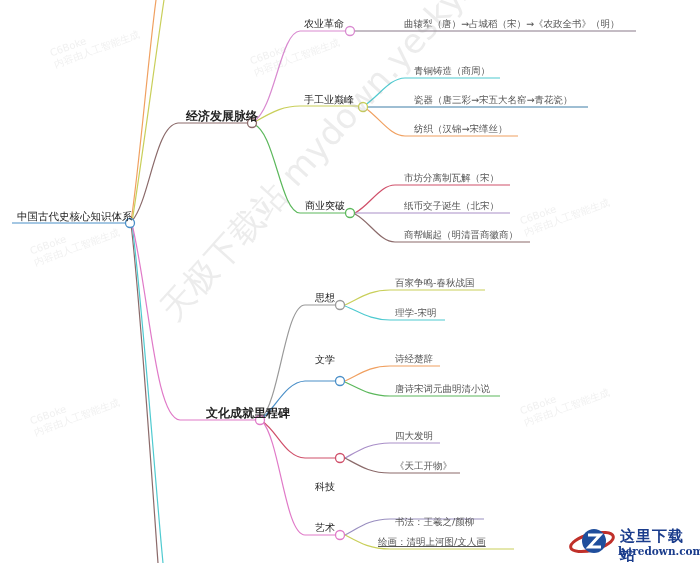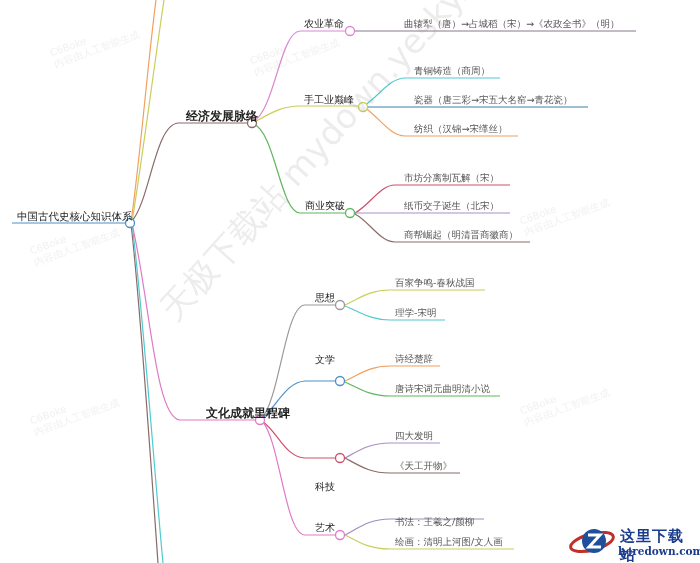--- a/index.html
+++ b/index.html
@@ -109,21 +109,21 @@
 <div class="lbl l2" style="left:315px; top:444px;margin-top:36px;">科技</div>
 <div class="lbl l2" style="left:315px; top:521px;">艺术</div>
 
 <div class="lbl leaf" style="left:395px; top:276px;">百家争鸣-春秋战国</div>
 <div class="lbl leaf" style="left:395px; top:306px;">理学-宋明</div>
 <div class="lbl leaf" style="left:395px; top:352px;">诗经楚辞</div>
 <div class="lbl leaf" style="left:395px; top:382px;">唐诗宋词元曲明清小说</div>
 <div class="lbl leaf" style="left:395px; top:429px;">四大发明</div>
 <div class="lbl leaf" style="left:395px; top:459px;">《天工开物》</div>
 <div class="lbl leaf" style="left:395px; top:505px;margin-top:10px;">书法：王羲之/颜柳</div>
-<div class="lbl leaf" style="left:395px; top:535px;">绘画：清明上河图/文人画</div>
+<div class="lbl leaf" style="left:378px; top:535px;text-decoration:underline;">绘画：清明上河图/文人画</div>
 
 <div class="logo">
   <svg width="48" height="36" viewBox="0 0 48 36" style="position:absolute;left:0;top:0;">
     <ellipse cx="24" cy="18" rx="22" ry="8" fill="none" stroke="#c0302a" stroke-width="3" transform="rotate(-15 24 18)"></ellipse>
     <circle cx="26" cy="17" r="12" fill="#1f4e9c"></circle>
     <path d="M20 11 L32 11 L21 23 L33 23" fill="none" stroke="#ffffff" stroke-width="3"></path>
   </svg>
   <div class="logo-cn">这里下载站</div>
   <div class="logo-en">heredown.com</div>
 </div>

